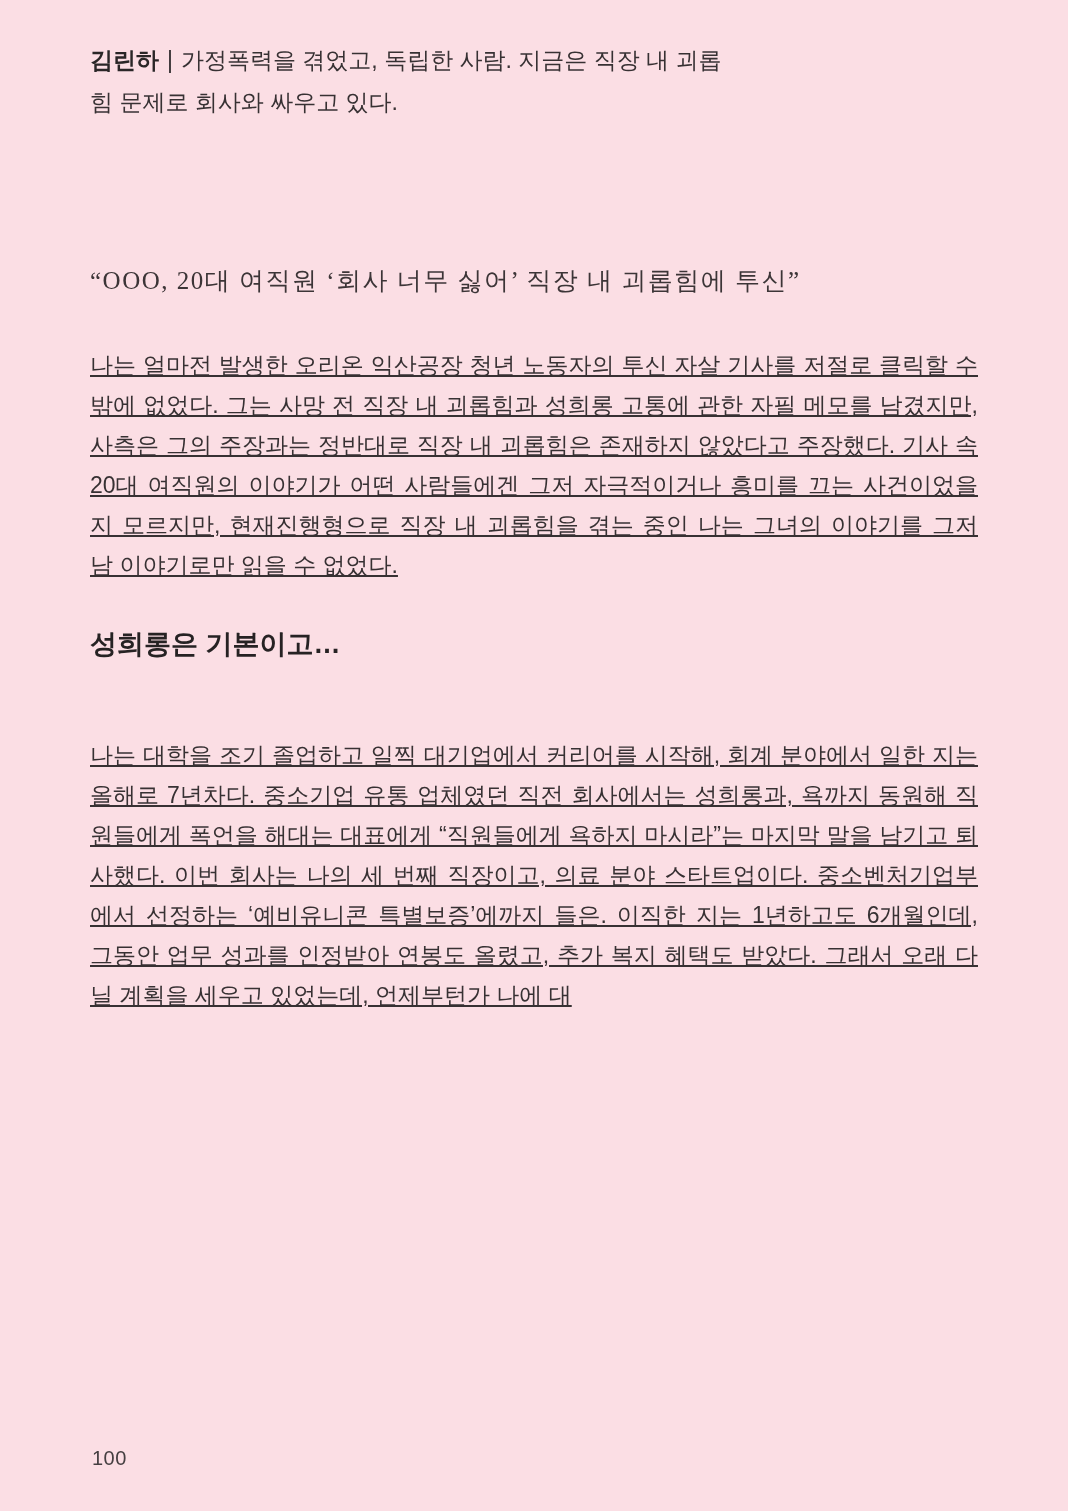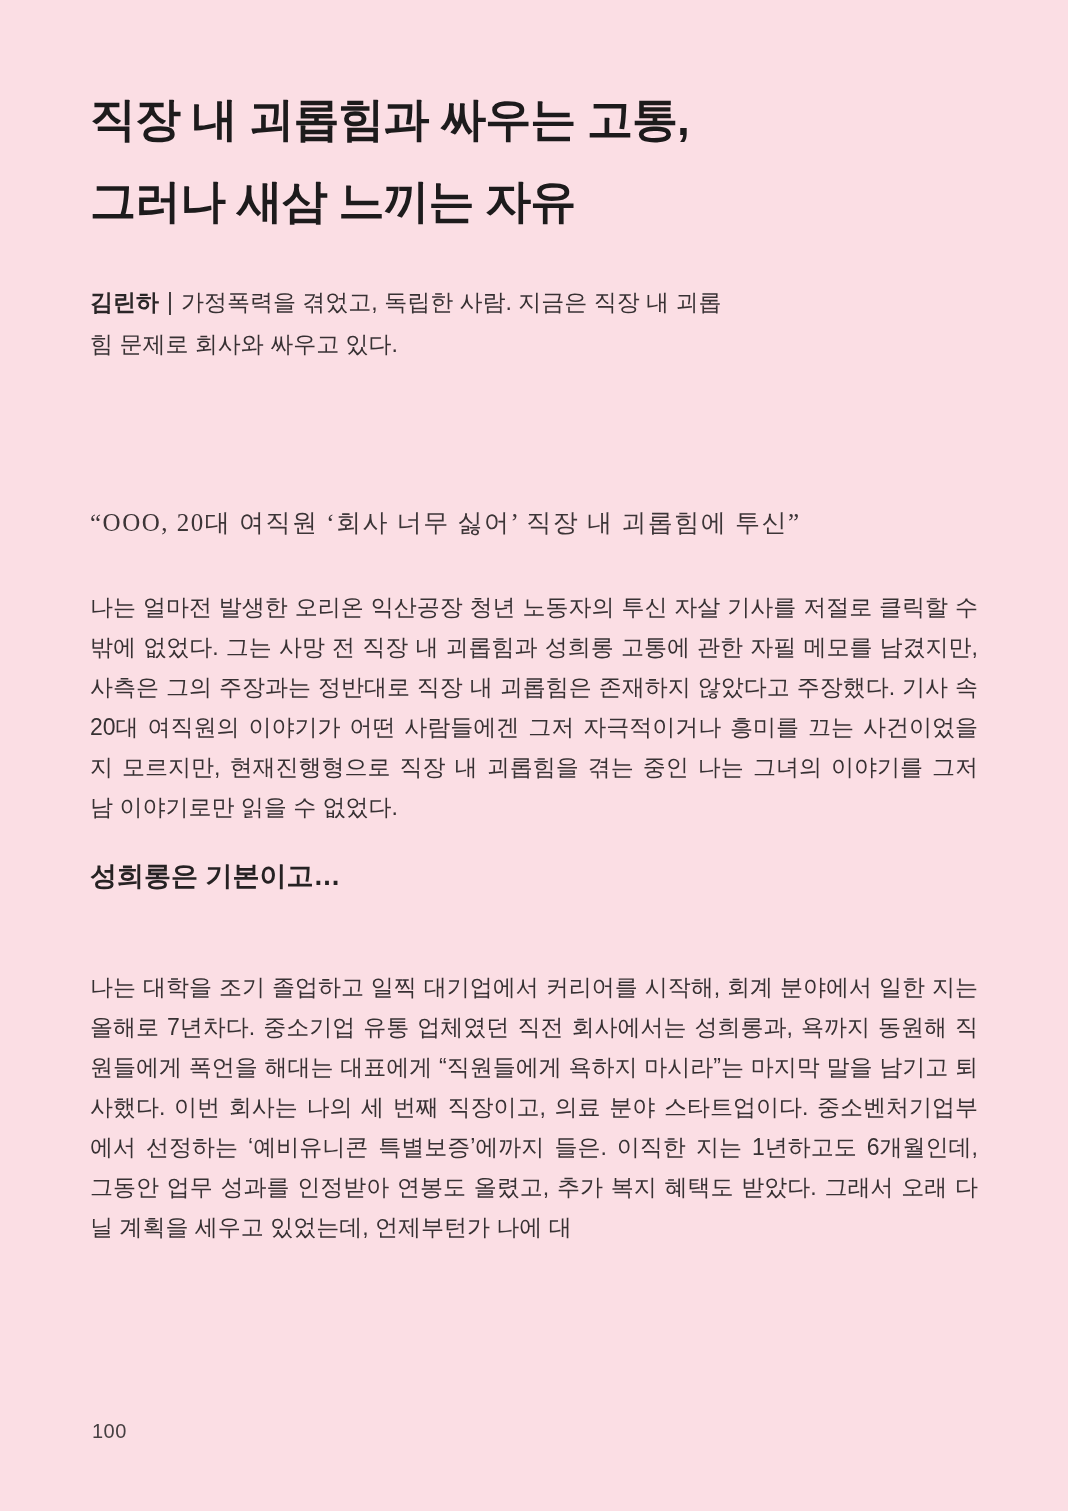--- a/index.html
+++ b/index.html
@@ -56,49 +56,46 @@
     letter-spacing: 1.5px;
     color: #3c3537;
   }
   .body-para {
     margin: 0;
     font-size: 23px;
     line-height: 40px;
     text-align: justify;
     word-break: break-all;
     color: #373133;
+    text-decoration: underline;
   }
   .para-1 { margin-top: 46px; }
   .para-2 { margin-top: 38px; }
   .section-heading {
-    margin-top: 30px;
+    margin-top: 40px;
     font-size: 27px;
     line-height: 38px;
     font-weight: bold;
     color: #262223;
   }
   .para-3 { margin-top: 72px; }
   .page-number {
     position: absolute;
     left: 92px;
-    bottom: 68px;
+    bottom: 80px;
     font-size: 20px;
     letter-spacing: 0.5px;
     color: #453f41;
   }
 </style>
 </head>
 <body>
 
 <div class="page">
 
-  <div class="title-block">
-    <div class="title-line">직장 내 괴롭힘과 싸우는 고통,</div>
-    <div class="title-line">그러나 새삼 느끼는 자유</div>
-  </div>
 
   <div class="byline">
     <span class="author">김린하</span><span class="sep">|</span><span>가정폭력을 겪었고, 독립한 사람. 지금은 직장 내 괴롭힘 문제로 회사와 싸우고 있다.</span>
   </div>
 
   <div class="pull-quote">“OOO,  20대 여직원 ‘회사 너무 싫어’ 직장 내 괴롭힘에 투신”</div>
 
   <p class="body-para para-1">나는 얼마전 발생한 오리온 익산공장 청년 노동자의 투신 자살 기사를 저절로 클릭할 수밖에 없었다. 그는 사망 전 직장 내 괴롭힘과 성희롱 고통에 관한 자필 메모를 남겼지만, 사측은 그의 주장과는 정반대로 직장 내 괴롭힘은 존재하지 않았다고 주장했다. 기사 속 20대 여직원의 이야기가 어떤 사람들에겐 그저 자극적이거나 흥미를 끄는 사건이었을지 모르지만, 현재진행형으로 직장 내 괴롭힘을 겪는 중인 나는 그녀의 이야기를 그저 남 이야기로만 읽을 수 없었다.</p>
 
 

